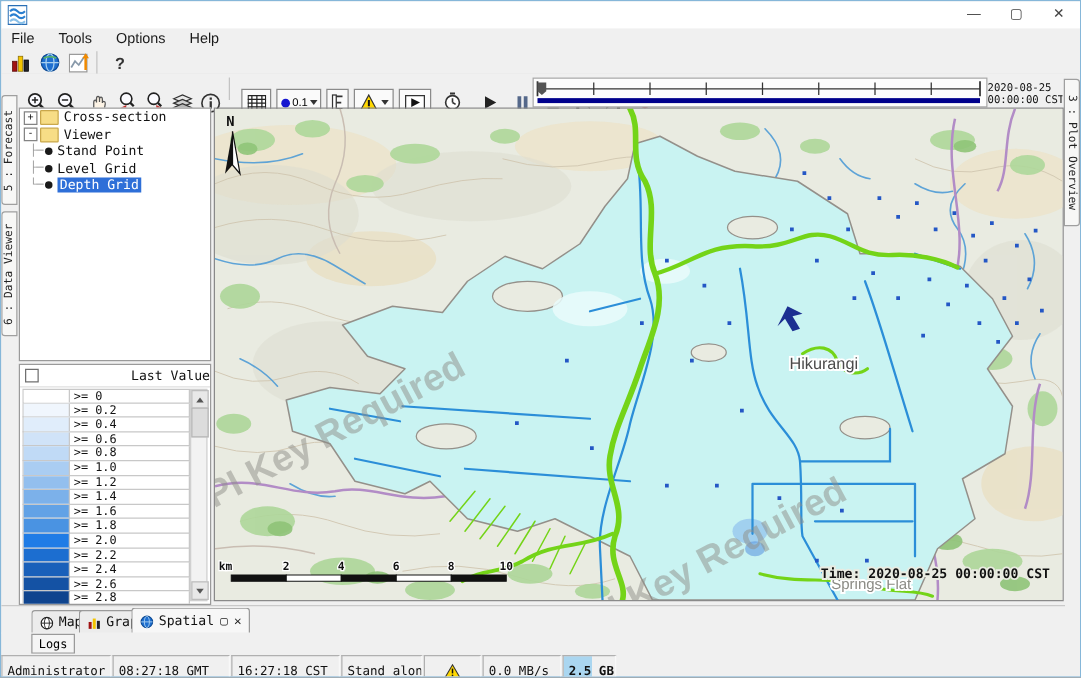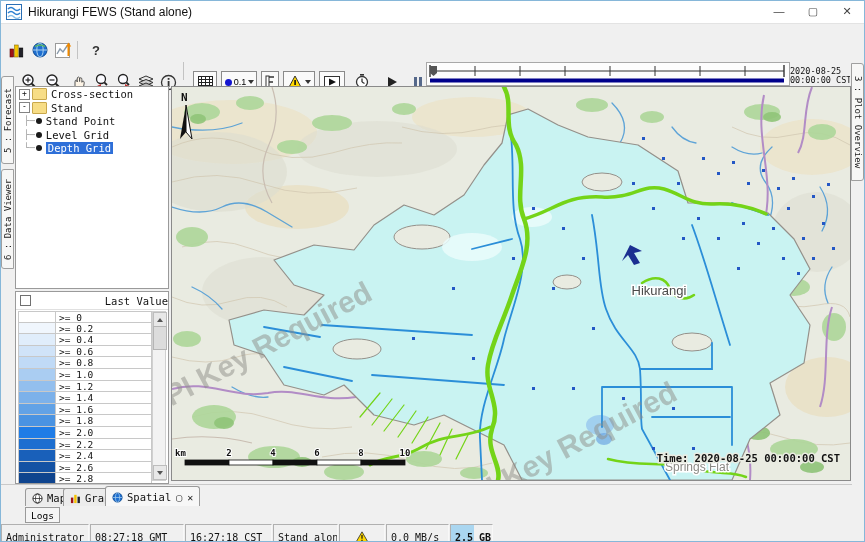--- a/index.html
+++ b/index.html
@@ -87,26 +87,31 @@
 
 <div id="win">
 
   <div id="titlebar">
     <svg id="appicon" viewBox="0 0 16 16">
       <rect x="0.5" y="0.5" width="15" height="15" fill="#fff" stroke="#2a6fb5"></rect>
       <path d="M2,5 q3,-3 6,0 t6,0" fill="none" stroke="#2a7fd0" stroke-width="1.6"></path>
       <path d="M2,9 q3,-3 6,0 t6,0" fill="none" stroke="#2a7fd0" stroke-width="1.6"></path>
       <path d="M2,13 q3,-3 6,0 t6,0" fill="none" stroke="#88bfe8" stroke-width="1.6"></path>
     </svg>
-    <span id="apptitle">Hikurangi FEWS  (Stand alone)</span>
     <span class="wbtn" id="btn-min">—</span>
     <span class="wbtn" id="btn-max">▢</span>
     <span class="wbtn" id="btn-close">✕</span>
   </div>
 
+  <div id="menubar">
+    <span class="menu-item">File</span>
+    <span class="menu-item">Tools</span>
+    <span class="menu-item">Options</span>
+    <span class="menu-item">Help</span>
+  </div>
 
   <div id="toolbar1">
     <div class="tb" style="left:4px;top:-1px;">
       <svg width="17" height="17" viewBox="0 0 17 17">
         <rect x="2" y="7" width="3.6" height="8" fill="#a01212" stroke="#5a0a0a" stroke-width="0.6"></rect>
         <rect x="6.6" y="3" width="3.6" height="12" fill="#f4c400" stroke="#8a6d00" stroke-width="0.6"></rect>
         <rect x="11.2" y="6" width="3.6" height="9" fill="#22222a" stroke="#000" stroke-width="0.6"></rect>
       </svg>
     </div>
     <div class="tb" style="left:28px;top:-1px;">
@@ -287,21 +292,21 @@
 
   <div id="tree-panel">
     <div class="trow">
       <span class="expander">+</span>
       <span class="folder"></span>
       <span>Cross-section</span>
     </div>
     <div class="trow">
       <span class="expander">-</span>
       <span class="folder"></span>
-      <span>Stand</span>
+      <span>Viewer</span>
     </div>
     <div class="trow">
       <span class="tline">├─</span>
       <span class="bullet"></span>
       <span>Stand Point</span>
     </div>
     <div class="trow">
       <span class="tline">├─</span>
       <span class="bullet"></span>
       <span>Level Grid</span>

